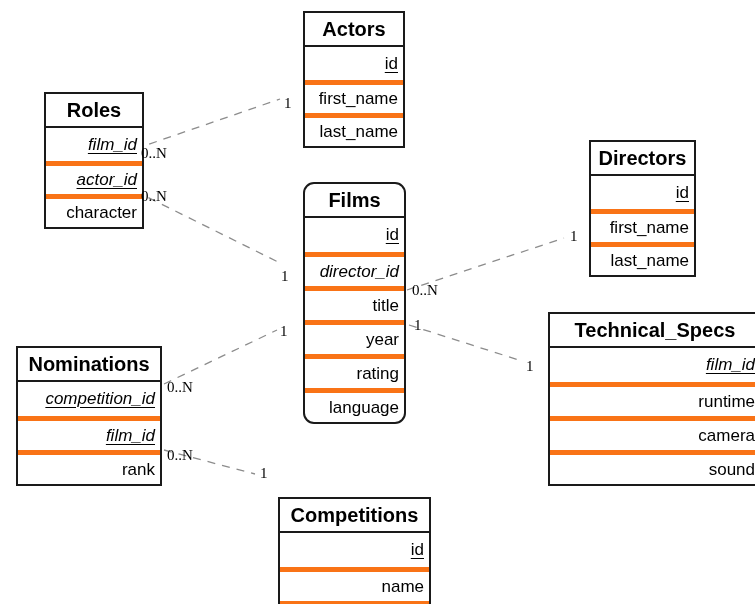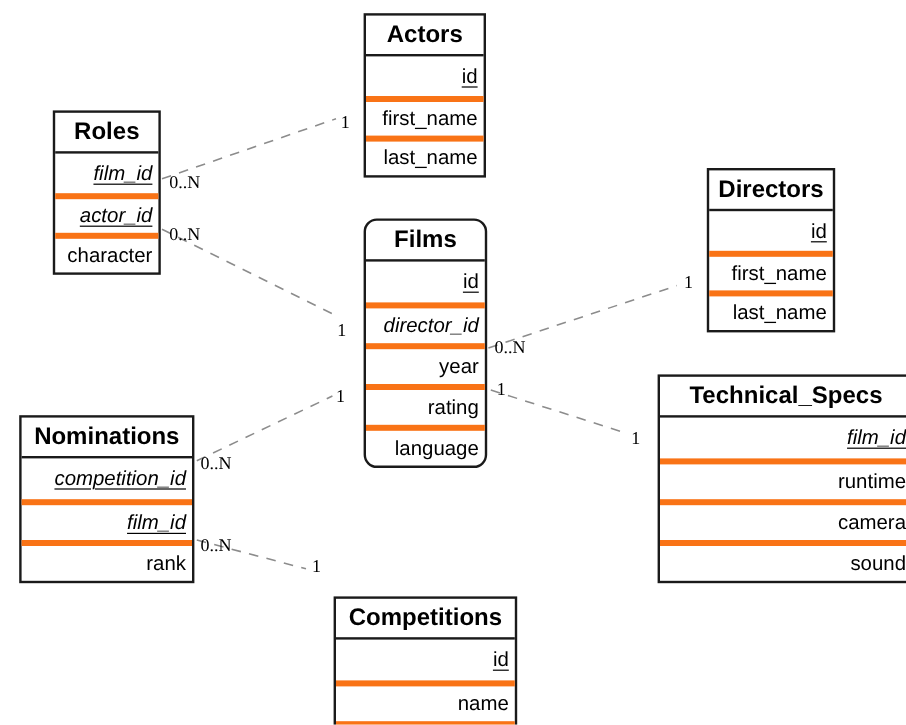--- a/index.html
+++ b/index.html
@@ -79,31 +79,32 @@
     </g>
   </svg>
 
   <div class="table" style="left:303px; top:11px; width:102px;">
     <div class="th">Actors</div>
     <div class="td pk">id</div>
     <div class="td">first_name</div>
     <div class="td">last_name</div>
   </div>
 
-  <div class="table" style="left:44px; top:92px; width:90px;">
+  <div class="table" style="left:44px; top:92px; width:100px;">
     <div class="th">Roles</div>
     <div class="td pk fk">film_id</div>
     <div class="td pk fk">actor_id</div>
     <div class="td">character</div>
   </div>
 
   <div class="table" style="left:303px; top:182px; width:103px;border-radius:11px; --row-h:34px;">
     <div class="th">Films</div>
     <div class="td pk">id</div>
     <div class="td fk">director_id</div>
+    <div class="td">title</div>
     <div class="td">year</div>
     <div class="td">rating</div>
     <div class="td">language</div>
   </div>
 
   <div class="table" style="left:589px; top:140px; width:107px;">
     <div class="th">Directors</div>
     <div class="td pk">id</div>
     <div class="td">first_name</div>
     <div class="td">last_name</div>

